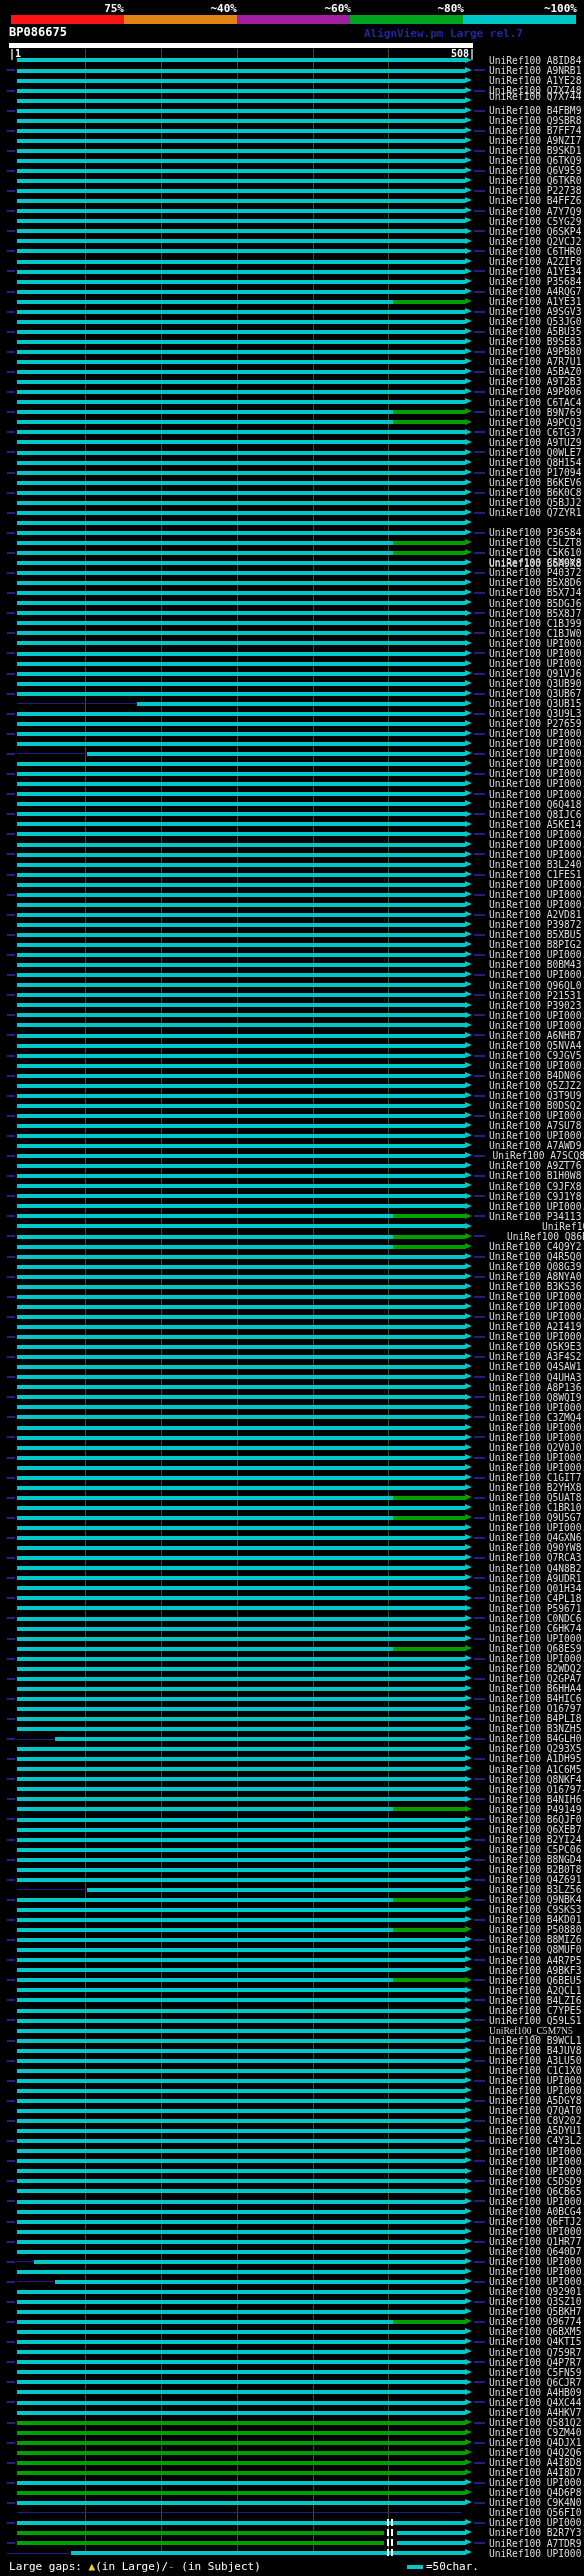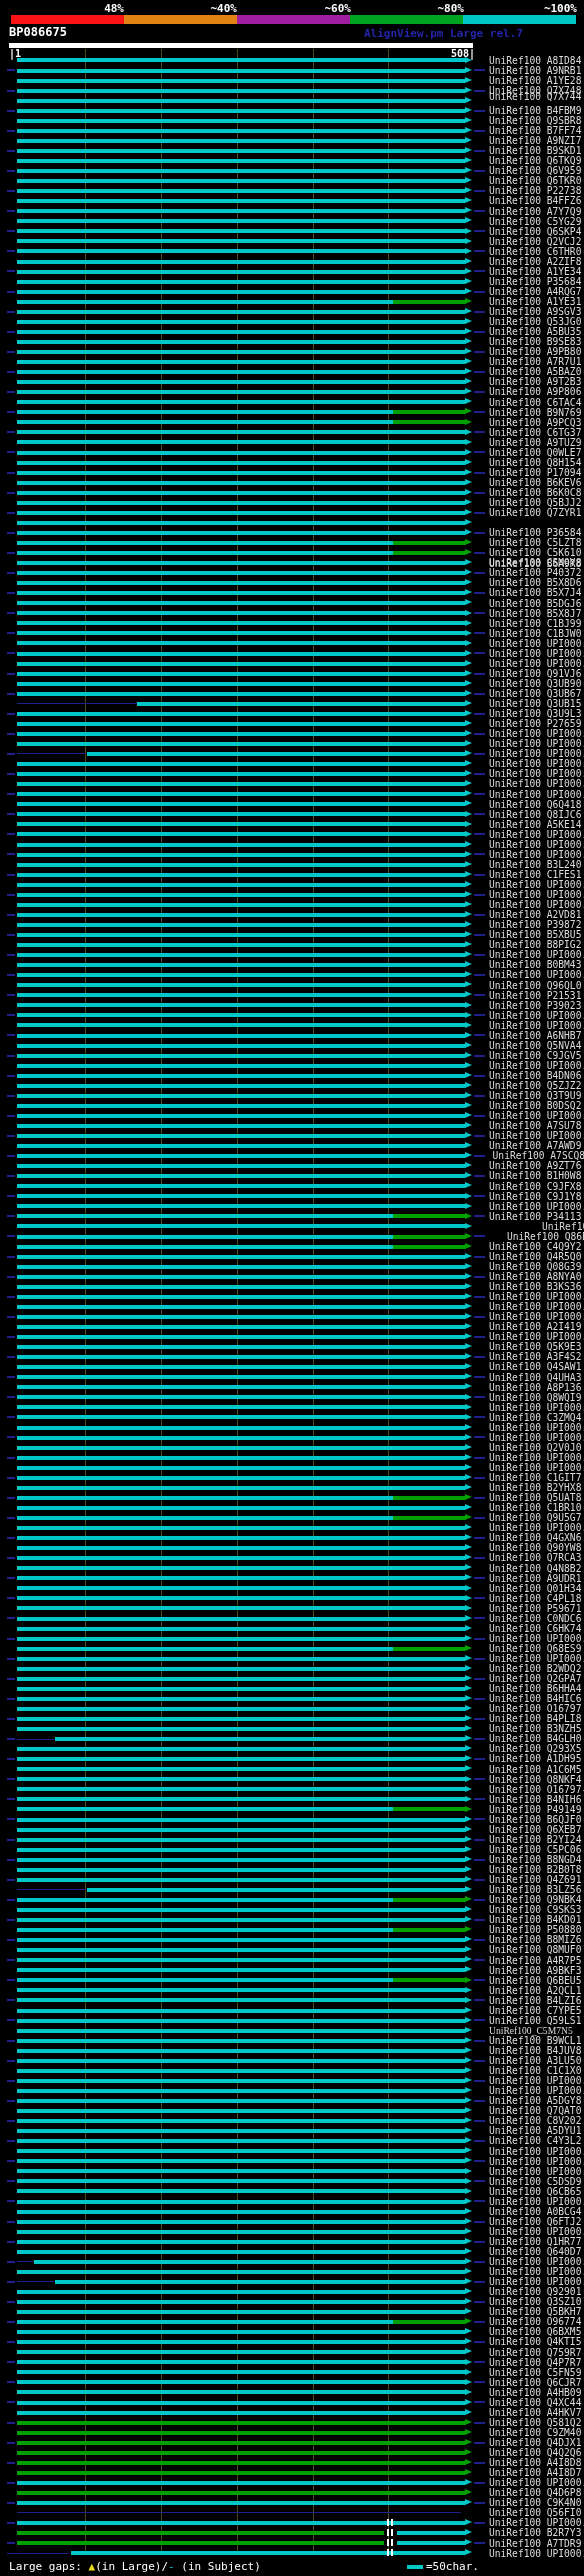--- a/index.html
+++ b/index.html
@@ -23,21 +23,21 @@
   #legend{position:absolute;left:9.1px;top:2560px;font-size:11px;color:#fff;white-space:pre;}
   #scalebar{position:absolute;left:407px;top:2565px;width:16.4px;height:3.7px;background:#00c8c8;}
   #scalelabel{position:absolute;left:426px;top:2560px;font-size:11px;color:#fff;}
 </style>
 </head>
 <body>
 
 <div id="screen">
   <div id="colorkey">
       <div class="keyseg" style="left: 11px; width: 113px; background: rgb(250, 20, 20);"></div>
-      <div class="keylabel" style="left: 37px; width: 87px;">48%</div>
+      <div class="keylabel" style="left: 37px; width: 87px;">75%</div>
       <div class="keyseg" style="left: 124px; width: 113px; background: rgb(224, 130, 20);"></div>
       <div class="keylabel" style="left: 150px; width: 87px;">~40%</div>
       <div class="keyseg" style="left: 237px; width: 113px; background: rgb(160, 30, 160);"></div>
       <div class="keylabel" style="left: 264px; width: 87px;">~60%</div>
       <div class="keyseg" style="left: 350px; width: 113px; background: rgb(0, 164, 30);"></div>
       <div class="keylabel" style="left: 377px; width: 87px;">~80%</div>
       <div class="keyseg" style="left: 463px; width: 113px; background: rgb(0, 200, 200);"></div>
       <div class="keylabel" style="left: 490px; width: 87px;">~100%</div>
     </div>
   <div id="qtitle">BP086675</div>

